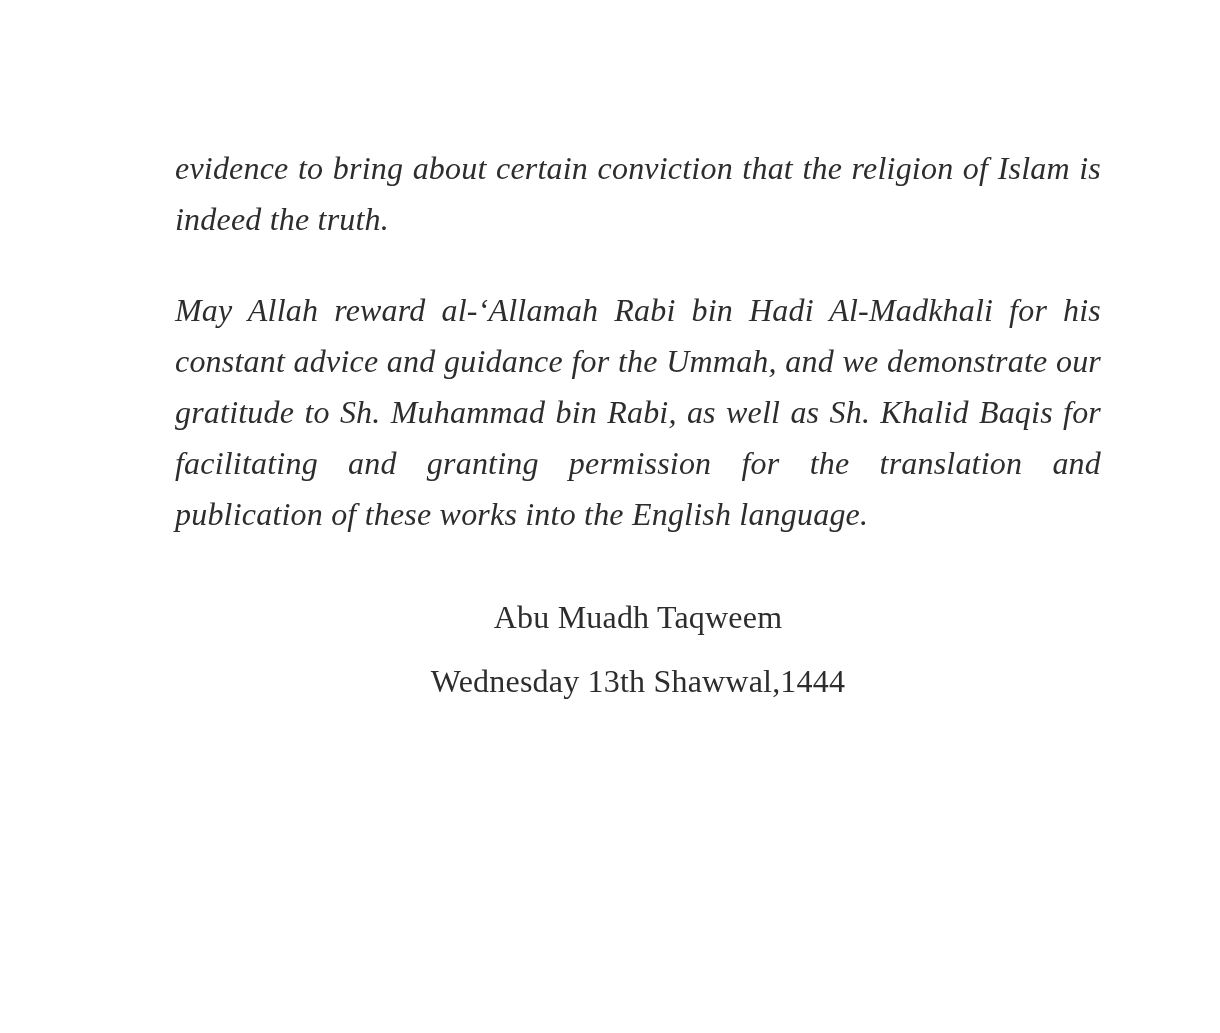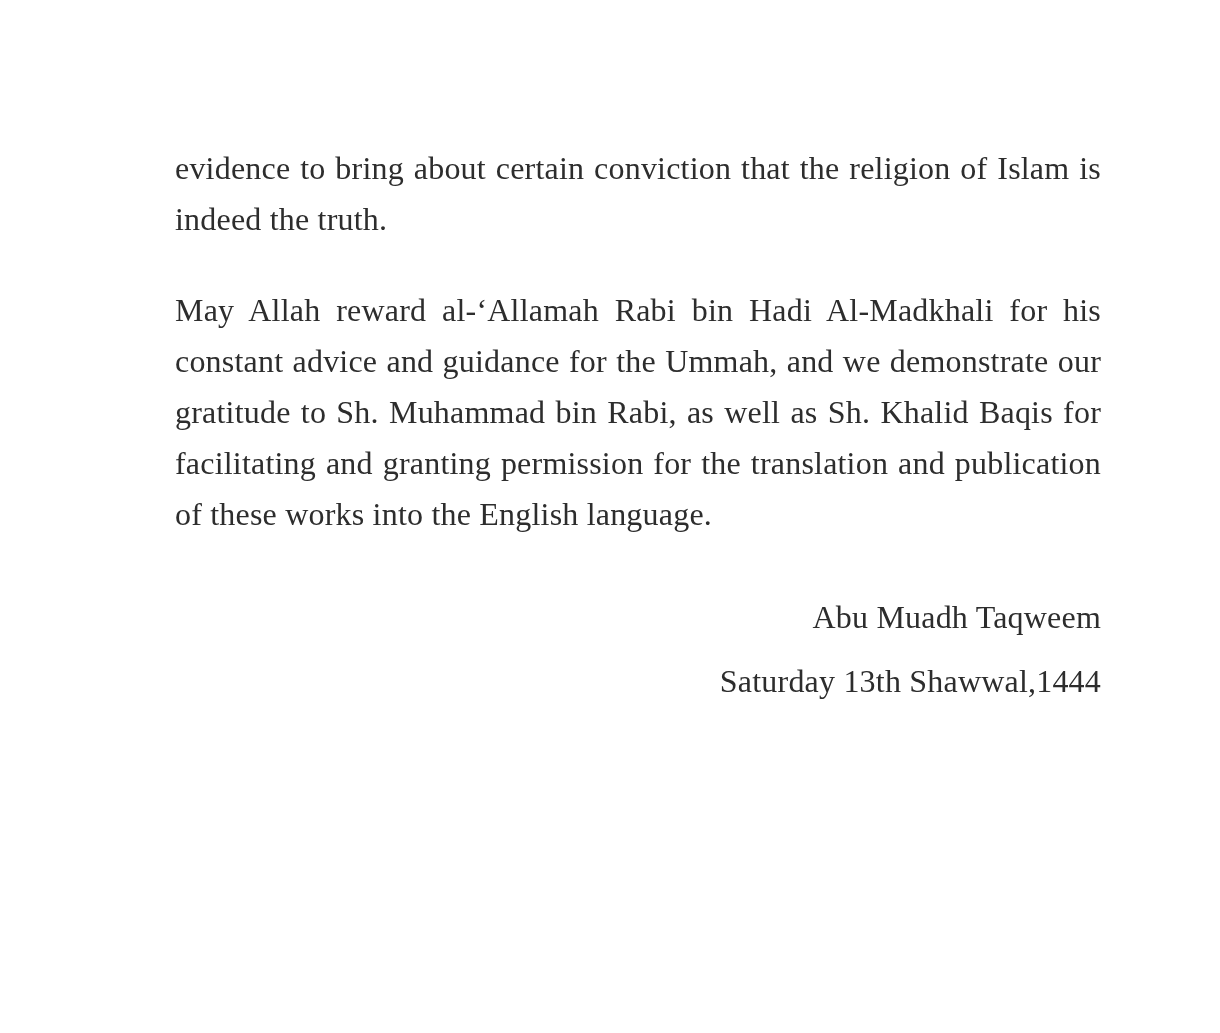--- a/index.html
+++ b/index.html
@@ -21,43 +21,44 @@
     width: 926px;
   }
   .para {
     font-size: 32px;
     line-height: 51px;
     text-align: justify;
     text-justify: inter-word;
     margin: 0 0 40px 0;
     font-weight: 400;
     letter-spacing: 0.2px;
+    font-style: italic;
   }
   .para:last-of-type {
     margin-bottom: 2px;
   }
   .signature {
     margin-top: 52px;
   }
   .sig-line {
     font-size: 32px;
     line-height: 51px;
     margin: 0 0 13px 0;
-    text-align: right;
+    text-align: center;
     letter-spacing: 0.2px;
   }
   .sig-line:last-child {
     margin-bottom: 0;
   }
 </style>
 </head>
 <body>
 
 <div class="page">
   <p class="para">evidence to bring about certain conviction that the religion of Islam is indeed the truth.</p>
 
   <p class="para">May Allah reward al-‘Allamah Rabi bin Hadi Al-Madkhali for his constant advice and guidance for the Ummah, and we demonstrate our gratitude to Sh. Muhammad bin Rabi, as well as Sh. Khalid Baqis for facilitating and granting permission for the translation and publication of these works into the English language.</p>
 
   <div class="signature">
     <p class="sig-line">Abu Muadh Taqweem</p>
-    <p class="sig-line">Saturday 13th Shawwal,1444</p>
+    <p class="sig-line">Wednesday 13th Shawwal,1444</p>
   </div>
 </div>
 
 </body></html>

